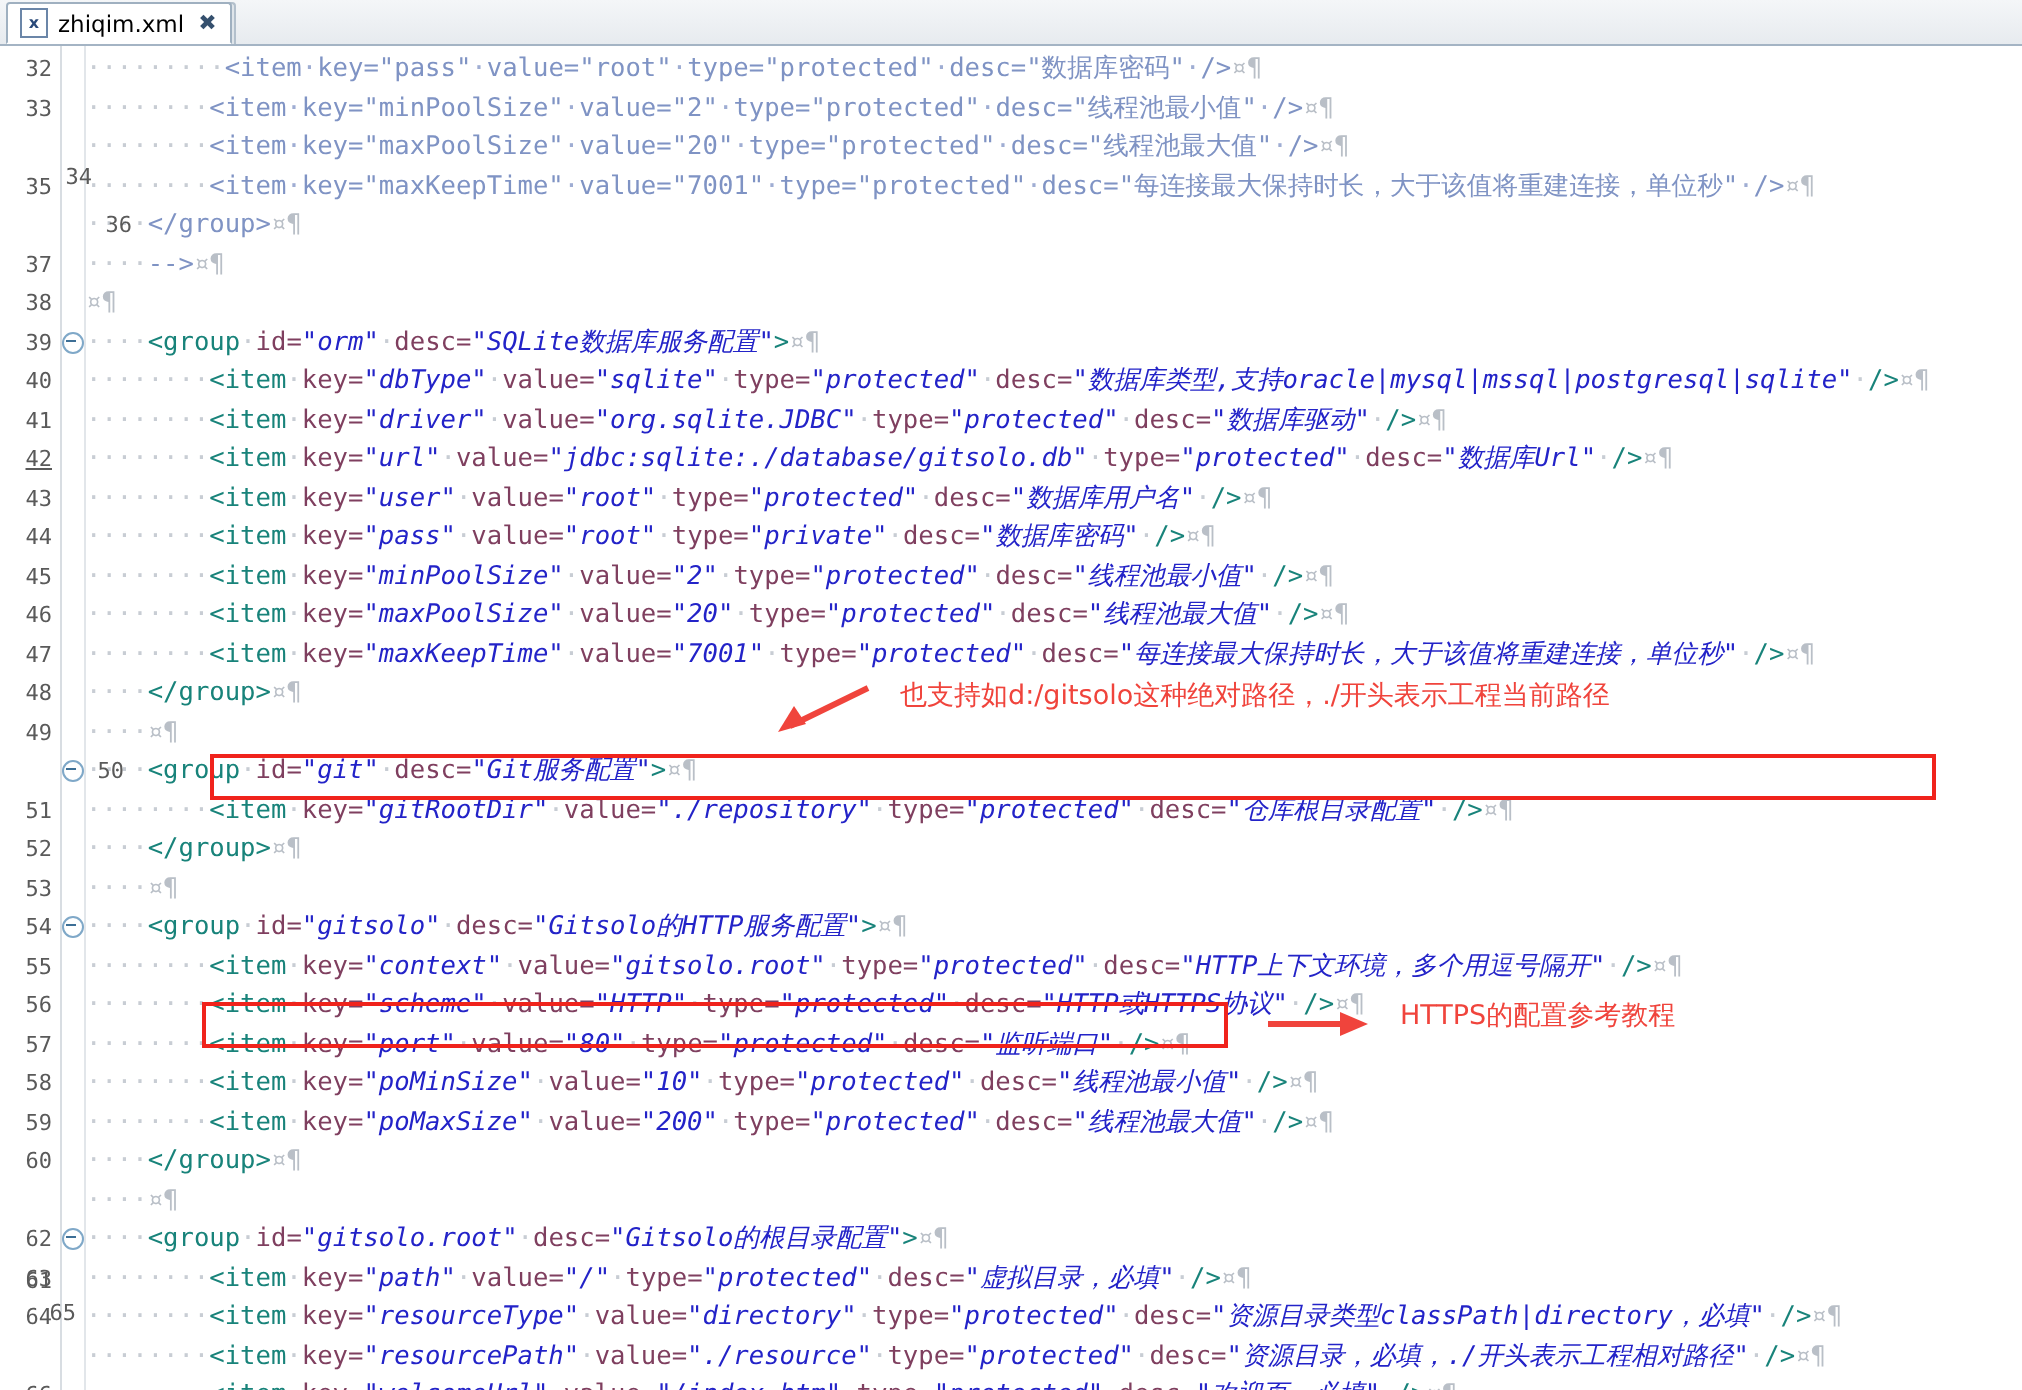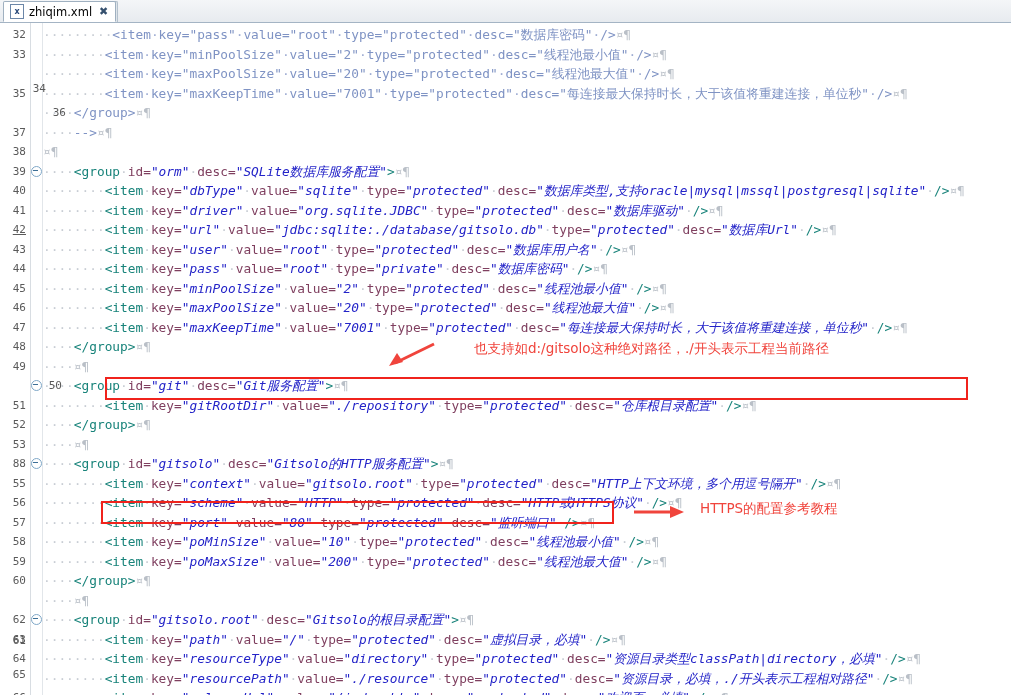--- a/index.html
+++ b/index.html
@@ -176,21 +176,21 @@
     <svg class="arrow-sw" width="52" height="26" style="left:386px;top:318px;" viewBox="0 0 52 26">
       <line x1="48" y1="3" x2="9" y2="22" stroke="#f0443c" stroke-width="3"></line>
       <polygon points="3,25 17,21 11,12" fill="#f0443c"></polygon>
     </svg>
 
     <svg class="arrow-e" width="52" height="16" style="left:634px;top:481px;" viewBox="0 0 52 16">
       <line x1="0" y1="8" x2="38" y2="8" stroke="#f0443c" stroke-width="3"></line>
       <polygon points="50,8 36,2 36,14" fill="#f0443c"></polygon>
     </svg>
 
-    <div class="annot-text" style="left:450px;top:319px;margin-left:24px;">也支持如d:/gitsolo这种绝对路径，./开头表示工程当前路径</div>
+    <div class="annot-text" style="left:450px;top:319px;">也支持如d:/gitsolo这种绝对路径，./开头表示工程当前路径</div>
 
     <div class="annot-text" style="left:700px;top:479px;">HTTPS的配置参考教程</div>
   <div class="lnum" style="top: 2px;">32</div>
       <div class="lnum" style="top: 21.5px;">33</div>
       <div class="lnum" style="top: 56px; margin-left: 20px;">34</div>
       <div class="lnum" style="top: 60.5px;">35</div>
       <div class="lnum" style="top: 80px; margin-left: 40px;">36</div>
       <div class="lnum" style="top: 99.5px;">37</div>
       <div class="lnum" style="top: 119px;">38</div>
       <div class="lnum" style="top: 138.5px;">39</div>
@@ -207,34 +207,34 @@
       <div class="lnum" style="top: 294.5px;">47</div>
       <div class="lnum" style="top: 314px;">48</div>
       <div class="lnum" style="top: 333.5px;">49</div>
       <div class="lnum" style="top: 353px; padding-left: 36px;">50</div>
       <div class="fold" style="top: 353px;">
         <div class="fbox"></div>
       </div>
       <div class="lnum" style="top: 372.5px;">51</div>
       <div class="lnum" style="top: 392px;">52</div>
       <div class="lnum" style="top: 411.5px;">53</div>
-      <div class="lnum" style="top: 431px;">88</div>
+      <div class="lnum" style="top: 431px;">54</div>
       <div class="fold" style="top: 431px;">
         <div class="fbox"></div>
       </div>
       <div class="lnum" style="top: 450.5px;">55</div>
       <div class="lnum" style="top: 470px;">56</div>
       <div class="lnum" style="top: 489.5px;">57</div>
       <div class="lnum" style="top: 509px;">58</div>
       <div class="lnum" style="top: 528.5px;">59</div>
       <div class="lnum" style="top: 548px;">60</div>
       <div class="lnum" style="top: 567.5px; margin-top: 40px;">61</div>
       <div class="lnum" style="top: 587px;">62</div>
       <div class="fold" style="top: 587px;">
         <div class="fbox"></div>
       </div>
       <div class="lnum" style="top: 606.5px;">63</div>
       <div class="lnum" style="top: 626px;">64</div>
-      <div class="lnum" style="top: 642px;">65</div>
+      <div class="lnum" style="top: 624px; padding-left: 12px;">65</div>
       <div class="lnum" style="top: 665px;">66</div>
     </div>
 
 </div>
 
 </body></html>

